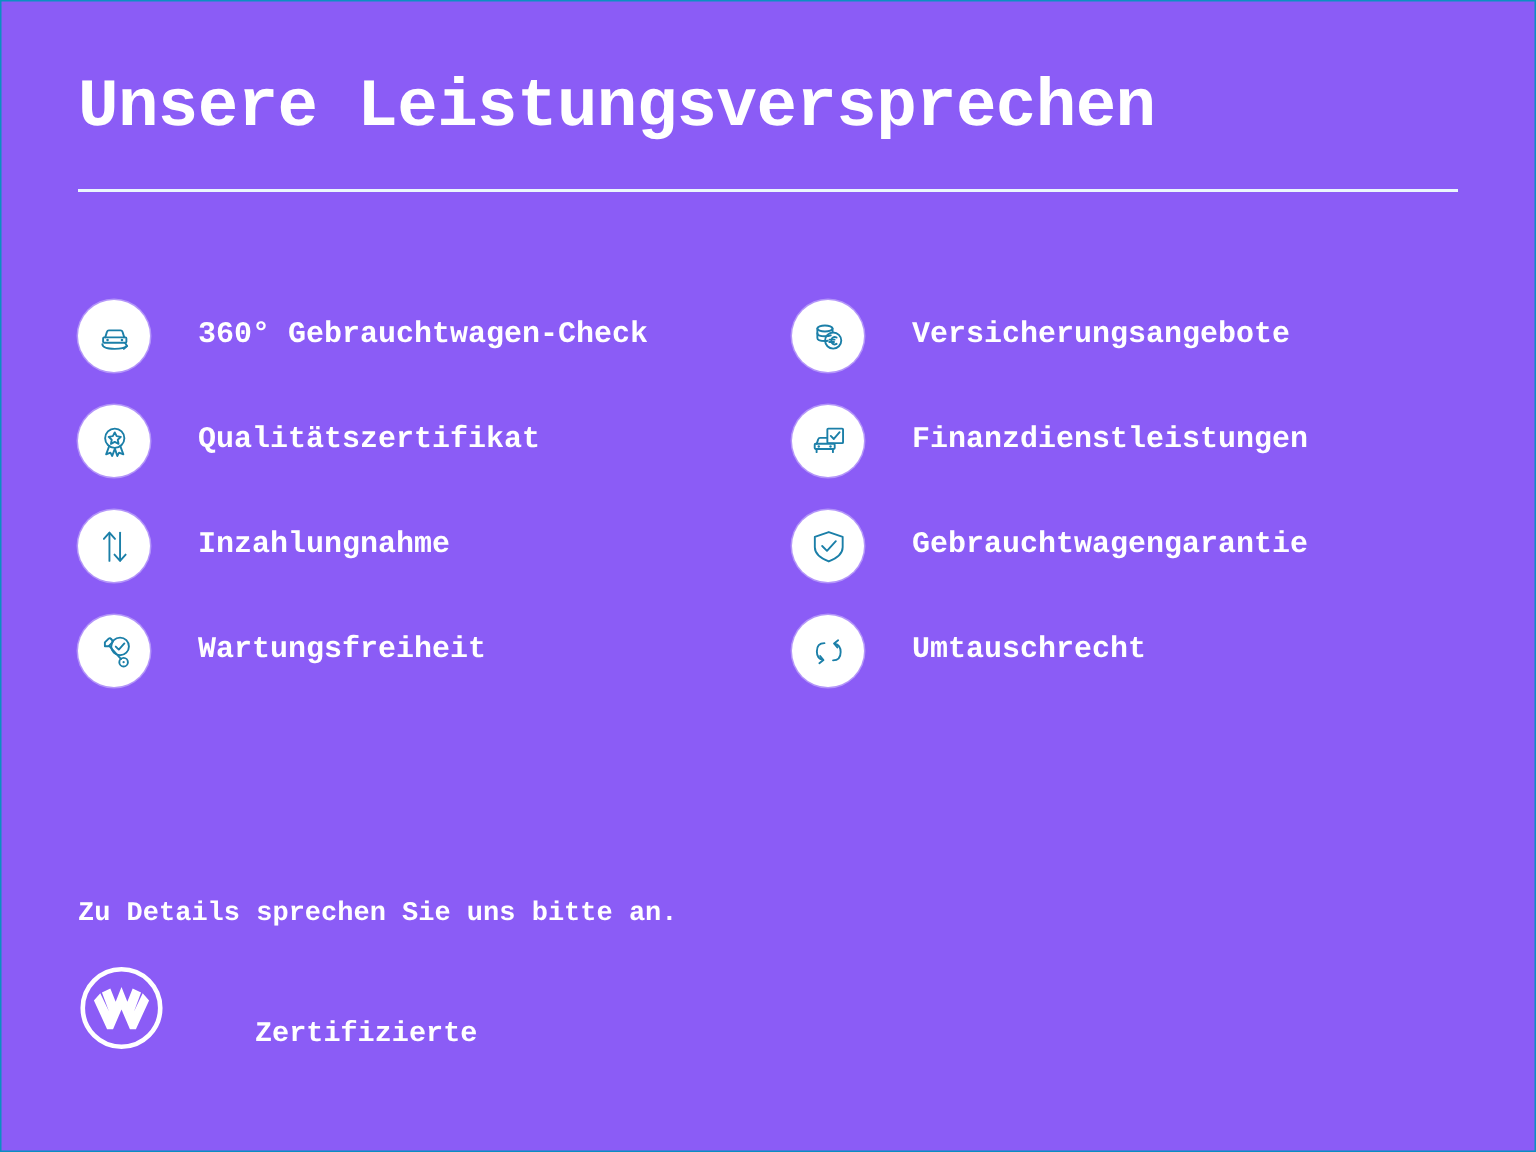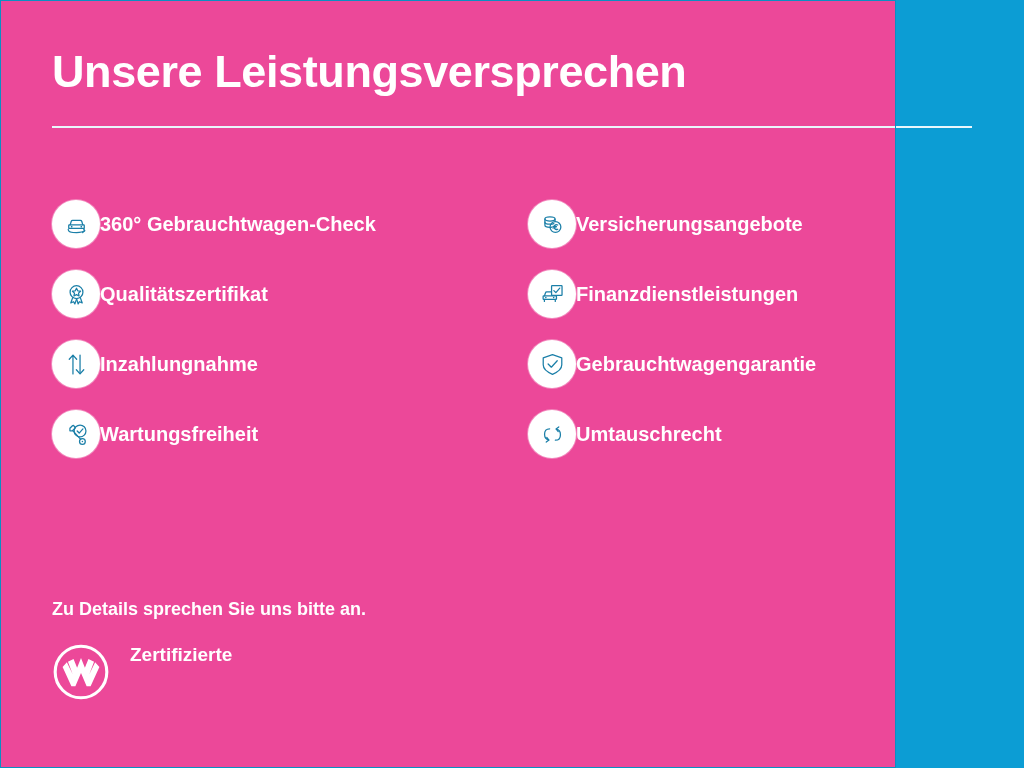--- a/index.html
+++ b/index.html
@@ -9,24 +9,25 @@
   }
   body {
     width: 1024px;
     height: 768px;
     overflow: hidden;
     font-family: "Liberation Sans", sans-serif;
     background: #0c9dd4;
   }
   #slide {
     position: relative;
-    width: 896px;
+    width: 1024px;
     height: 768px;
-    background: #ec4899;
+    background: #8b5cf6;
     box-sizing: border-box;
+    font-family: Liberation Mono, monospace;
   }
   
   #slide::after {
     content: "";
     position: absolute;
     inset: 0;
     pointer-events: none;
     border: 1px solid #0b8fc2;
     box-sizing: border-box;
   }
@@ -88,20 +89,21 @@
     stroke-width: 1.5;
     stroke-linecap: round;
     stroke-linejoin: round;
     fill: none;
   }
   .badge svg .solid {
     fill: #1b7fa8;
     stroke: none;
   }
   .promise-label {
+    margin-left: 32px;
     font-size: 20px;
     font-weight: 700;
     color: #ffffff;
     line-height: 24px;
     white-space: nowrap;
   }
 
   
   .footnote {
     position: absolute;
@@ -112,21 +114,22 @@
     color: #ffffff;
     line-height: 18px;
   }
 
   
   .brand {
     position: absolute;
     left: 52px;
     top: 643px;
     display: flex;
-    align-items: flex-start;
+    align-items: flex-end;
+    gap: 40px;
   }
   .brand-logo {
     width: 58px;
     height: 58px;
     flex: 0 0 58px;
   }
   .brand-logo svg {
     display: block;
     width: 58px;
     height: 58px;

